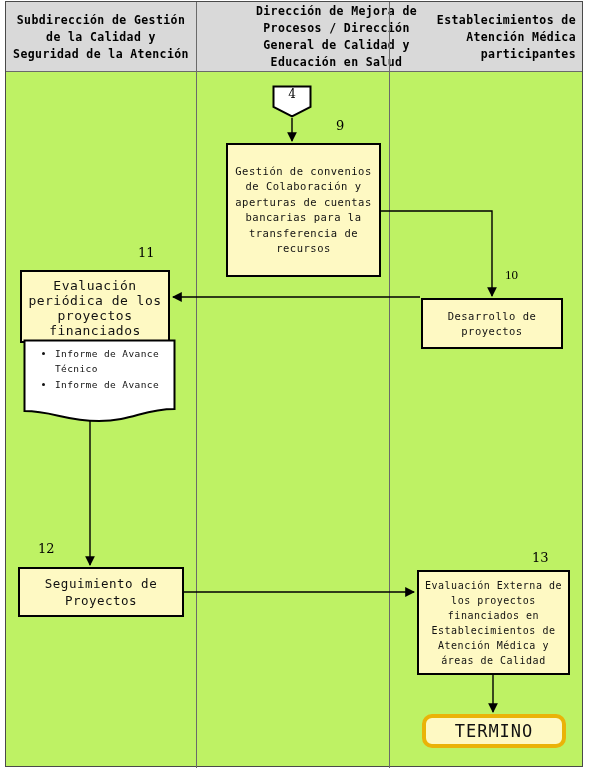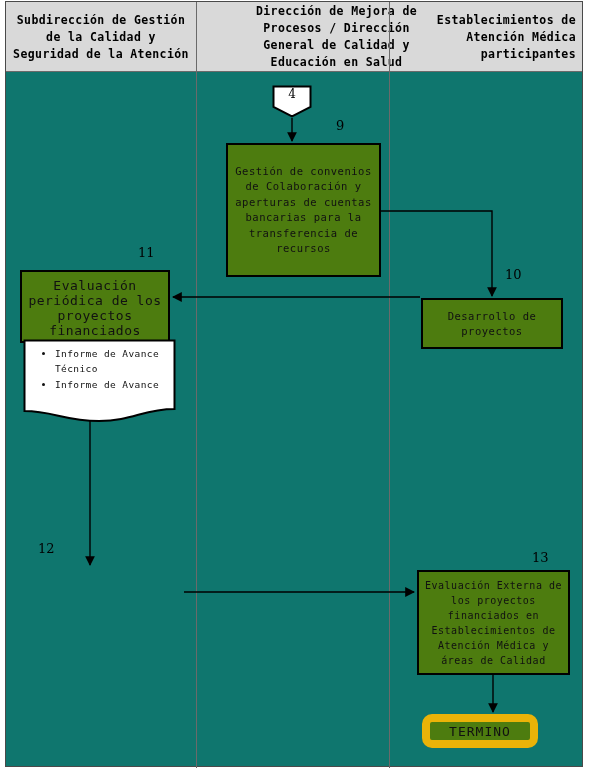--- a/index.html
+++ b/index.html
@@ -24,21 +24,21 @@
 
   
   .frame {
     position: absolute;
     left: 5px;
     top: 1px;
     width: 578px;
     height: 766px;
     border: 1px solid #4a4a4a;
     box-sizing: border-box;
-    background: #0f766e;
+    background: #bef264;
   }
   .vdiv {
     position: absolute;
     top: 0;
     width: 0;
     height: 766px;
     border-left: 1px solid #6a6a6a;
   }
   .vdiv.d1 { left: 190px; }
   .vdiv.d2 { left: 383px; }
@@ -69,21 +69,21 @@
     padding: 0 6px;
   }
   .headcell.c1 { left: 0px;   width: 190px; }
   .headcell.c2 { left: 190px; width: 193px; margin-left: 44px; }
   .headcell.c3 { left: 383px; width: 193px; text-align: right; }
 
   
   .node {
     position: absolute;
     box-sizing: border-box;
-    background: #4d7c0f;
+    background: #fef9c3;
     display: flex;
     align-items: center;
     justify-content: center;
     text-align: center;
     color: #111;
     letter-spacing: 0.5px;
   }
   .proc {
     border: 2px solid #000;
   }
@@ -122,25 +122,25 @@
   }
   
   .n13 {
     left: 417px; top: 570px; width: 153px; height: 105px;
     font-size: 10px; line-height: 15px;
     padding: 0 4px;
   }
 
   
   .term {
-    left: 422px; top: 714px; width: 116px; height: 34px;
-    border: 8px solid #eab308;
+    left: 422px; top: 714px; width: 144px; height: 34px;
+    border: 4px solid #eab308;
     border-radius: 10px;
     font-family: "DejaVu Sans Mono", "Liberation Mono", monospace;
-    font-size: 13px;
+    font-size: 17px;
     letter-spacing: 1px;
   }
 
   
   .conn4 {
     position: absolute;
     left: 272px; top: 85px; width: 40px; height: 33px;
   }
   .conn4 .lbl {
     position: absolute;
@@ -165,21 +165,21 @@
     font-family: "DejaVu Sans Mono", "Liberation Mono", monospace;
     font-size: 9.5px;
     line-height: 14.5px;
     color: #111;
     letter-spacing: 0.4px;
     text-align: left;
   }
   .doclist li { margin: 0 0 2px 0; }
 
   .num9  { left: 336px; top: 118px; }
-  .num10 { left: 505px; top: 267px; }
+  .num10 { left: 505px; top: 267px; font-family: Liberation Serif, serif; }
   .num11 { left: 138px; top: 245px; }
   .num12 { left: 38px;  top: 541px; }
   .num13 { left: 532px; top: 550px; }
 
   svg.edges {
     position: absolute;
     left: 0; top: 0;
     width: 589px; height: 784px;
     pointer-events: none;
   }
@@ -241,19 +241,20 @@
     <svg width="153" height="84" viewBox="0 0 153 84" xmlns="http://www.w3.org/2000/svg">
       <path d="M 1.5 1.5 L 151.5 1.5 L 151.5 70 C 120 70 110 82 76 82 C 42 82 30 72 1.5 72 Z" fill="#ffffff" stroke="#000000" stroke-width="2"></path>
     </svg>
     <ul class="doclist">
       <li>Informe de Avance Técnico</li>
       <li>Informe de Avance</li>
     </ul>
   </div>
 
   <div class="num num12">12</div>
+  <div class="node proc n12">Seguimiento de Proyectos</div>
 
   <div class="num num13">13</div>
   <div class="node proc n13">Evaluación Externa de los proyectos financiados en Establecimientos de Atención Médica y áreas de Calidad</div>
 
   <div class="node term">TERMINO</div>
 
 </div>
 
 </body></html>

